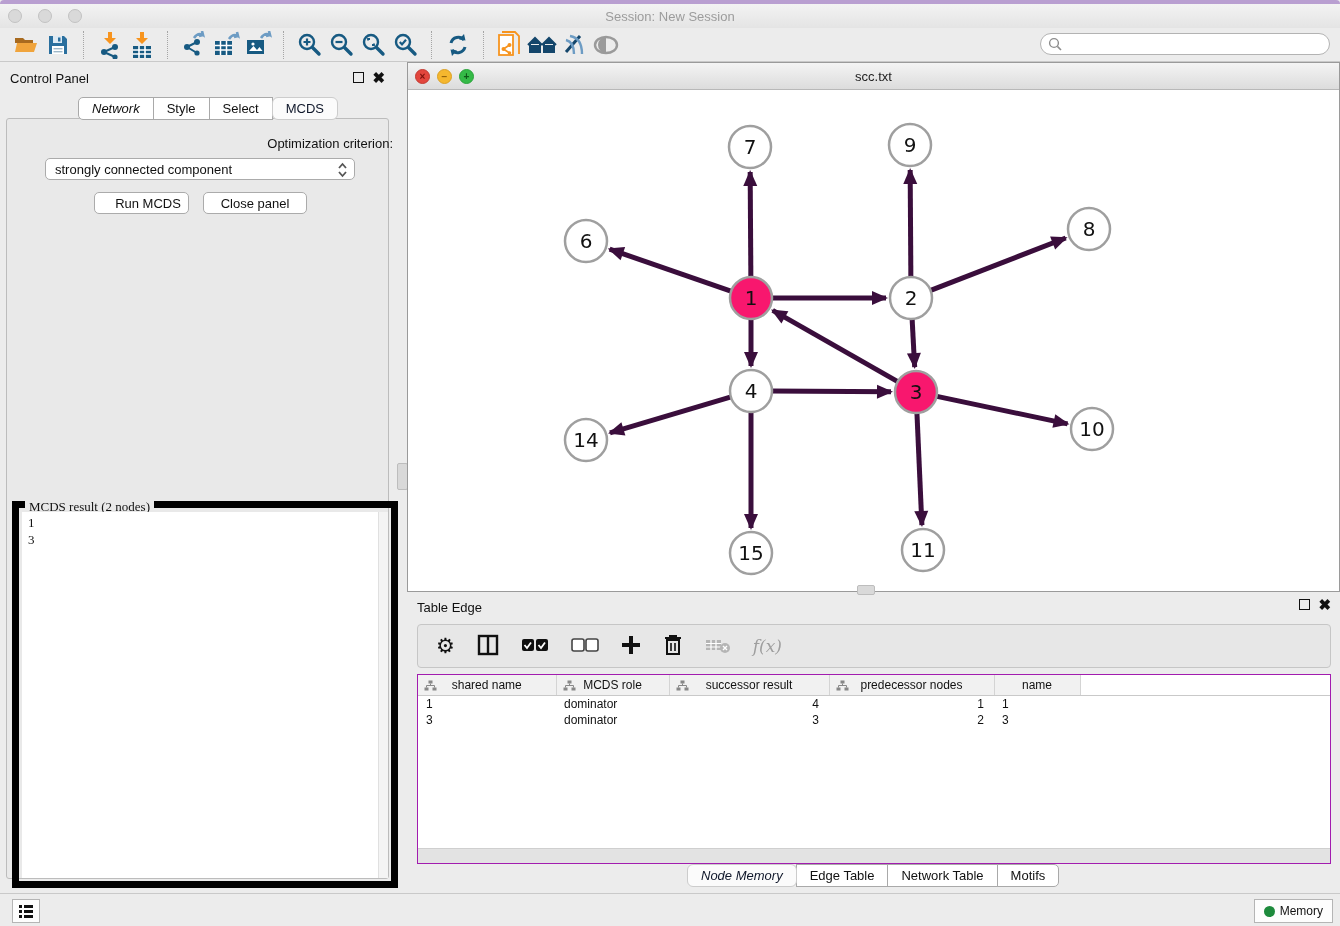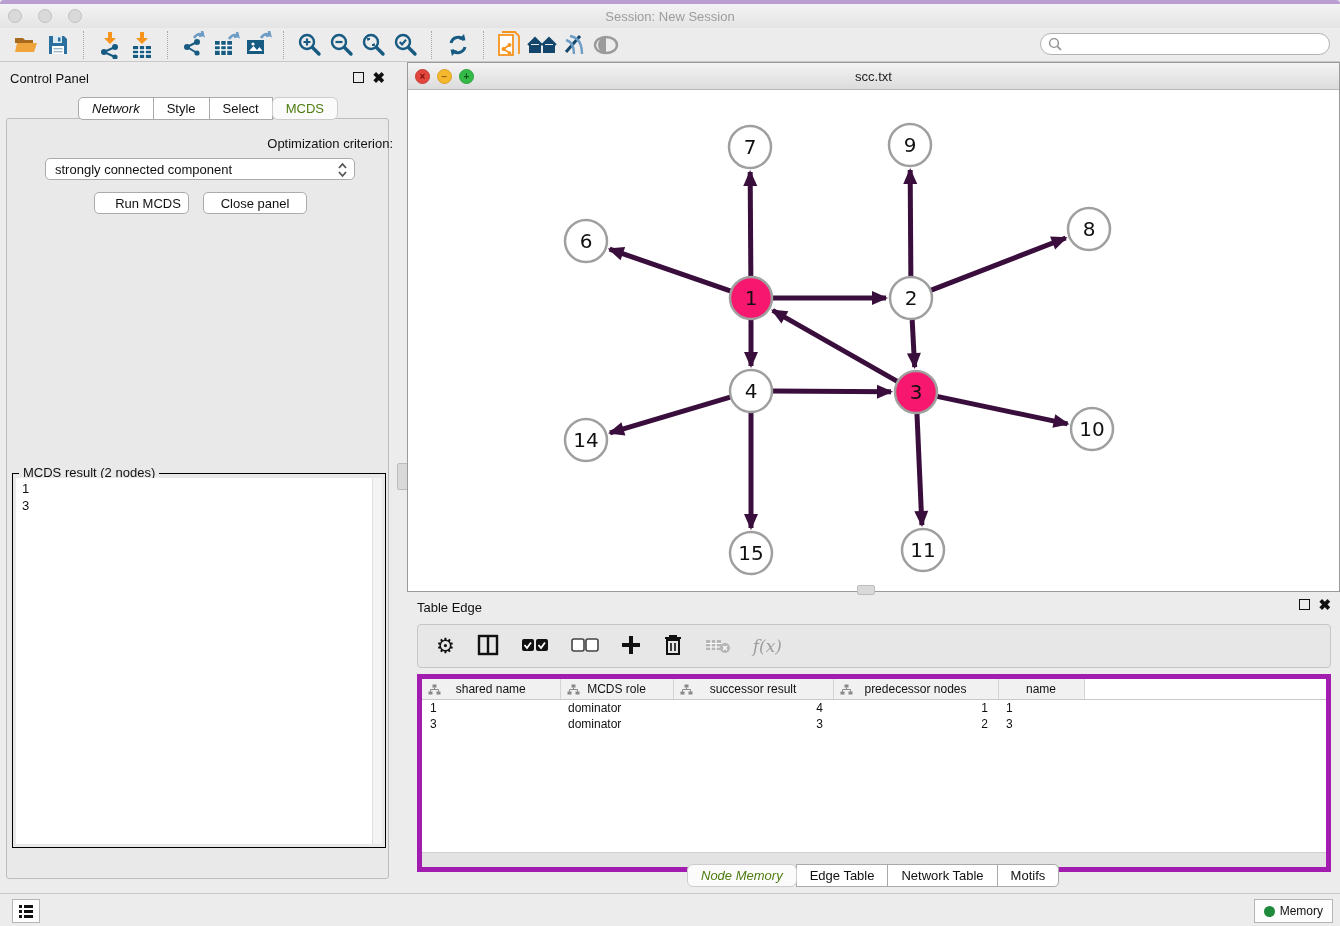--- a/index.html
+++ b/index.html
@@ -26,28 +26,28 @@
   .cp-title{margin-left:10px;font-size:13px;}
   .panel-btns{position:absolute;right:8px;top:8px;display:flex;gap:8px;align-items:center;}
   .float-box{width:9px;height:9px;border:1.5px solid #111;display:inline-block;}
   .close-x{font-size:15px;font-weight:bold;line-height:9px;}
   .cp-body{position:absolute;left:6px;top:118px;width:381px;height:759px;background:#e9e9e9;
            border:1px solid #bcbcbc;border-radius:3px;}
   .segmented{position:absolute;display:inline-flex;}
   .seg{background:#fff;border:1px solid #a9a9a9;padding:3px 13px;font-size:13px;margin-left:-1px;color:#111;white-space:nowrap;}
   .seg:first-child{border-radius:5px 0 0 5px;margin-left:0;font-style:italic;}
   .seg:last-child{border-radius:0 5px 5px 0;}
-  .seg.active{color:#4d7c0f;background:#fbfbfb;border-color:#cccccc;border-radius:6px;position:relative;z-index:1;}
+  .seg.active{color:#0f172a;background:#fbfbfb;border-color:#cccccc;border-radius:6px;position:relative;z-index:1;}
   .opt-label{position:absolute;left:0;top:136px;width:393px;text-align:right;}
   .dropdown{position:absolute;left:45px;top:158px;width:310px;height:22px;background:#fff;border:1px solid #ababab;
             border-radius:5px;display:flex;align-items:center;box-sizing:border-box;padding-left:9px;}
   .dd-arrows{position:absolute;right:6px;top:2px;}
   .btn{background:#fff;border:1px solid #ababab;border-radius:5px;height:22px;display:flex;align-items:center;
        justify-content:center;box-sizing:border-box;font-size:13px;}
-  .groupbox{position:absolute;left:12px;top:473px;width:372px;height:373px;border:1px solid #000000;}
+  .groupbox{position:absolute;left:12px;top:501px;width:372px;height:373px;border:7px solid #000000;font-family:Liberation Serif, serif;}
   .group-legend{position:absolute;left:6px;top:-9px;background:#e9e9e9;padding:0 4px;font-size:13px;}
   .result-area{position:absolute;left:3px;top:4px;right:12px;bottom:3px;background:#fff;white-space:pre;
                font-size:13px;line-height:17px;padding:2px 0 0 6px;}
   .result-scroll{position:absolute;top:4px;right:3px;bottom:3px;width:9px;background:#f4f4f4;border-left:1px solid #e0e0e0;}
 
   .vdivider-handle{position:absolute;left:397px;top:463px;width:9px;height:25px;background:#d9d9d9;border:1px solid #bdbdbd;border-radius:2px;}
   .hdivider-handle{position:absolute;left:857px;top:585px;width:16px;height:8px;background:#d9d9d9;border:1px solid #bdbdbd;border-radius:2px;}
 
   
   .netwin{position:absolute;left:407px;top:62px;width:933px;height:530px;border:1px solid #9a9a9a;
@@ -60,21 +60,21 @@
   .tl-yellow{background:#f5b72e;border:1px solid #dba125;color:#91610a;}
   .tl-green{background:#35ba47;border:1px solid #2aa33a;color:#0e5a17;}
   .net-title{position:absolute;left:0;right:0;text-align:center;font-size:13px;color:#222;}
   .net-canvas{position:absolute;left:0;top:26px;right:0;bottom:0;}
 
   
   .tp{position:absolute;left:407px;top:592px;width:933px;height:301px;}
   .tp-title{position:absolute;left:10px;top:8px;font-size:13px;}
   .tp-toolbar{position:absolute;left:10px;top:32px;right:9px;height:44px;background:#e7e7e7;
               border:1px solid #c6c6c6;border-radius:4px;display:flex;align-items:center;gap:22px;padding-left:18px;box-sizing:border-box;}
-  .tp-table-wrap{position:absolute;left:10px;top:82px;right:9px;height:188px;border:5px solid #a21caf;background:#fff;}
+  .tp-table-wrap{position:absolute;left:10px;top:82px;right:9px;height:188px;border:1px solid #a21caf;background:#fff;}
   table.dt{border-collapse:collapse;font-size:12px;table-layout:fixed;width:100%;}
   table.dt th{background:#f1f1f1;border-right:1px solid #d4d4d4;border-bottom:1px solid #c9c9c9;height:20px;
               font-weight:normal;position:relative;text-align:center;padding:0;}
   table.dt th.filler{background:#fff;border-right:none;}
   table.dt td{height:16px;padding:0 10px 0 8px;white-space:nowrap;overflow:hidden;}
   .hicon{position:absolute;left:6px;top:5px;}
   .tp-bottom-strip{position:absolute;left:0;right:0;bottom:0;height:14px;background:#e3e3e3;border-top:1px solid #cfcfcf;}
   .tp-tabs{left:280px;top:272px;}
 
   

